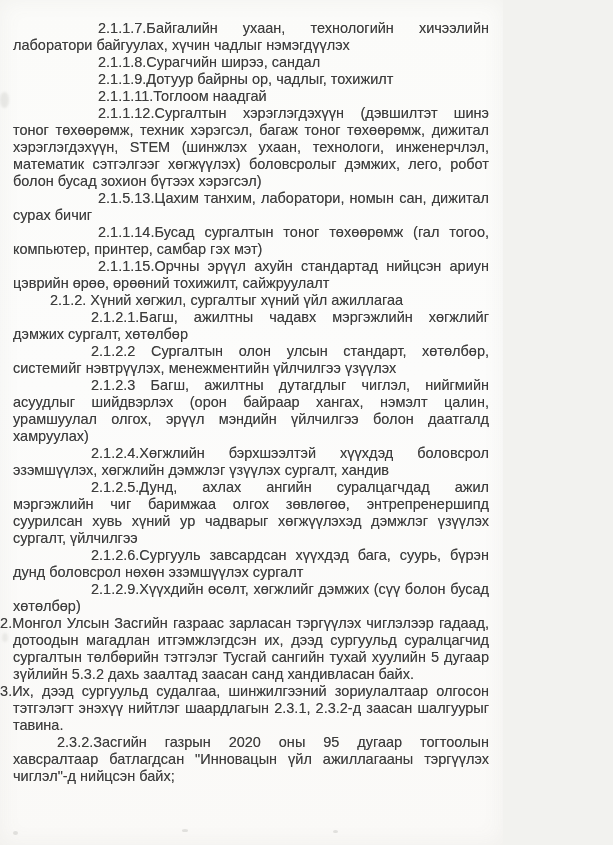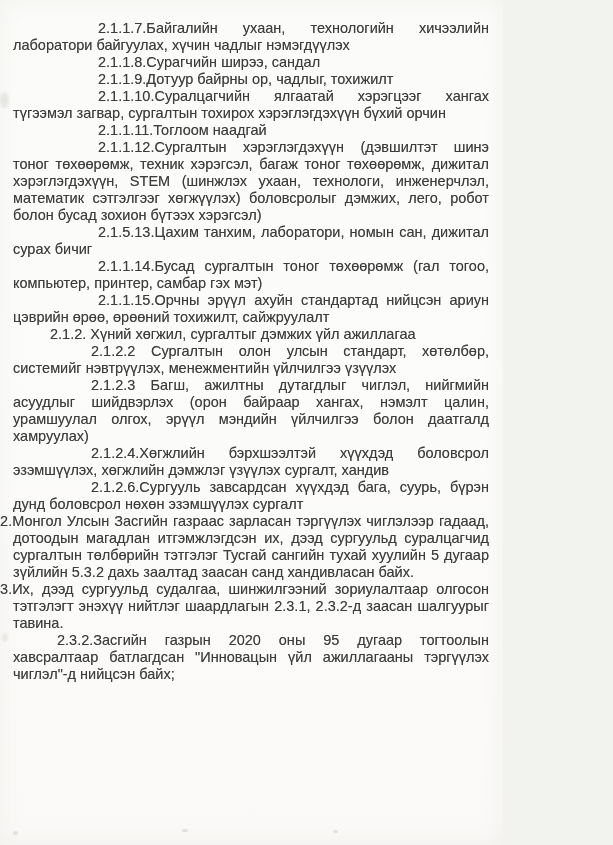--- a/index.html
+++ b/index.html
@@ -54,31 +54,33 @@
   .speck-4  { left: 522px;top: 827px; width: 5px;  height: 3px; }
 </style>
 </head>
 <body>
 
 <main class="page">
   <section>
       <p class="para item1">2.1.1.7.Байгалийн ухаан, технологийн хичээлийн лаборатори байгуулах, хүчин чадлыг нэмэгдүүлэх</p>
       <p class="para item1">2.1.1.8.Сурагчийн ширээ, сандал</p>
       <p class="para item1">2.1.1.9.Дотуур байрны ор, чадлыг, тохижилт</p>
-      <p class="para item1">2.1.1.10.Суралцагчийн ялгаатай хэрэгцээг хангах түгээмэл загвар, сургалтын тохирох хэрэглэгдэхүүн бүхий орчин</p>
       <p class="para item1">2.1.1.11.Тоглоом наадгай</p>
       <p class="para item1">2.1.1.12.Сургалтын хэрэглэгдэхүүн (дэвшилтэт шинэ тоног төхөөрөмж, техник хэрэгсэл, багаж тоног төхөөрөмж, дижитал хэрэглэгдэхүүн, STEM (шинжлэх ухаан, технологи, инженерчлэл, математик сэтгэлгээг хөгжүүлэх) боловсролыг дэмжих, лего, робот болон бусад зохион бүтээх хэрэгсэл)</p>
       <p class="para item1">2.1.5.13.Цахим танхим, лаборатори, номын сан, дижитал сурах бичиг</p>
       <p class="para item1">2.1.1.14.Бусад сургалтын тоног төхөөрөмж (гал тогоо, компьютер, принтер, самбар гэх мэт)</p>
       <p class="para item1">2.1.1.15.Орчны эрүүл ахуйн стандартад нийцсэн ариун цэврийн өрөө, өрөөний тохижилт, сайжруулалт</p>
-      <p class="para heading">2.1.2. Хүний хөгжил, сургалтыг дэмжих үйл ажиллагаа</p>
+      <p class="para heading">2.1.2. Хүний хөгжил, сургалтыг хүний үйл ажиллагаа</p>
+      <p class="para item2">2.1.2.1.Багш, ажилтны чадавх мэргэжлийн хөгжлийг дэмжих сургалт, хөтөлбөр</p>
       <p class="para item2">2.1.2.2 Сургалтын олон улсын стандарт, хөтөлбөр, системийг нэвтрүүлэх, менежментийн үйлчилгээ үзүүлэх</p>
       <p class="para item2">2.1.2.3 Багш, ажилтны дутагдлыг чиглэл, нийгмийн асуудлыг шийдвэрлэх (орон байраар хангах, нэмэлт цалин, урамшуулал олгох, эрүүл мэндийн үйлчилгээ болон даатгалд хамруулах)</p>
       <p class="para item2">2.1.2.4.Хөгжлийн бэрхшээлтэй хүүхдэд боловсрол эзэмшүүлэх, хөгжлийн дэмжлэг үзүүлэх сургалт, хандив</p>
+      <p class="para item2">2.1.2.5.Дунд, ахлах ангийн суралцагчдад ажил мэргэжлийн чиг баримжаа олгох зөвлөгөө, энтрепренершипд суурилсан хувь хүний ур чадварыг хөгжүүлэхэд дэмжлэг үзүүлэх сургалт, үйлчилгээ</p>
       <p class="para item2">2.1.2.6.Сургууль завсардсан хүүхдэд бага, суурь, бүрэн дунд боловсрол нөхөн эзэмшүүлэх сургалт</p>
+      <p class="para item2">2.1.2.9.Хүүхдийн өсөлт, хөгжлийг дэмжих (сүү болон бусад хөтөлбөр)</p>
       <p class="para major">2.2.Монгол Улсын Засгийн газраас зарласан тэргүүлэх чиглэлээр гадаад, дотоодын магадлан итгэмжлэгдсэн их, дээд сургуульд суралцагчид сургалтын төлбөрийн тэтгэлэг Тусгай сангийн тухай хуулийн 5 дугаар зүйлийн 5.3.2 дахь заалтад заасан санд хандивласан байх.</p>
       <p class="para major">2.3.Их, дээд сургуульд судалгаа, шинжилгээний зориулалтаар олгосон тэтгэлэгт энэхүү нийтлэг шаардлагын 2.3.1, 2.3.2-д заасан шалгуурыг тавина.</p>
       <p class="para subitem">2.3.2.Засгийн газрын 2020 оны 95 дугаар тогтоолын хавсралтаар батлагдсан "Инновацын үйл ажиллагааны тэргүүлэх чиглэл"-д нийцсэн байх;</p>
     </section>
 
   <div class="speck smudge-1"></div>
   <div class="speck smudge-2"></div>
   <div class="speck speck-1"></div>
   <div class="speck speck-2"></div>
   <div class="speck speck-3"></div>

